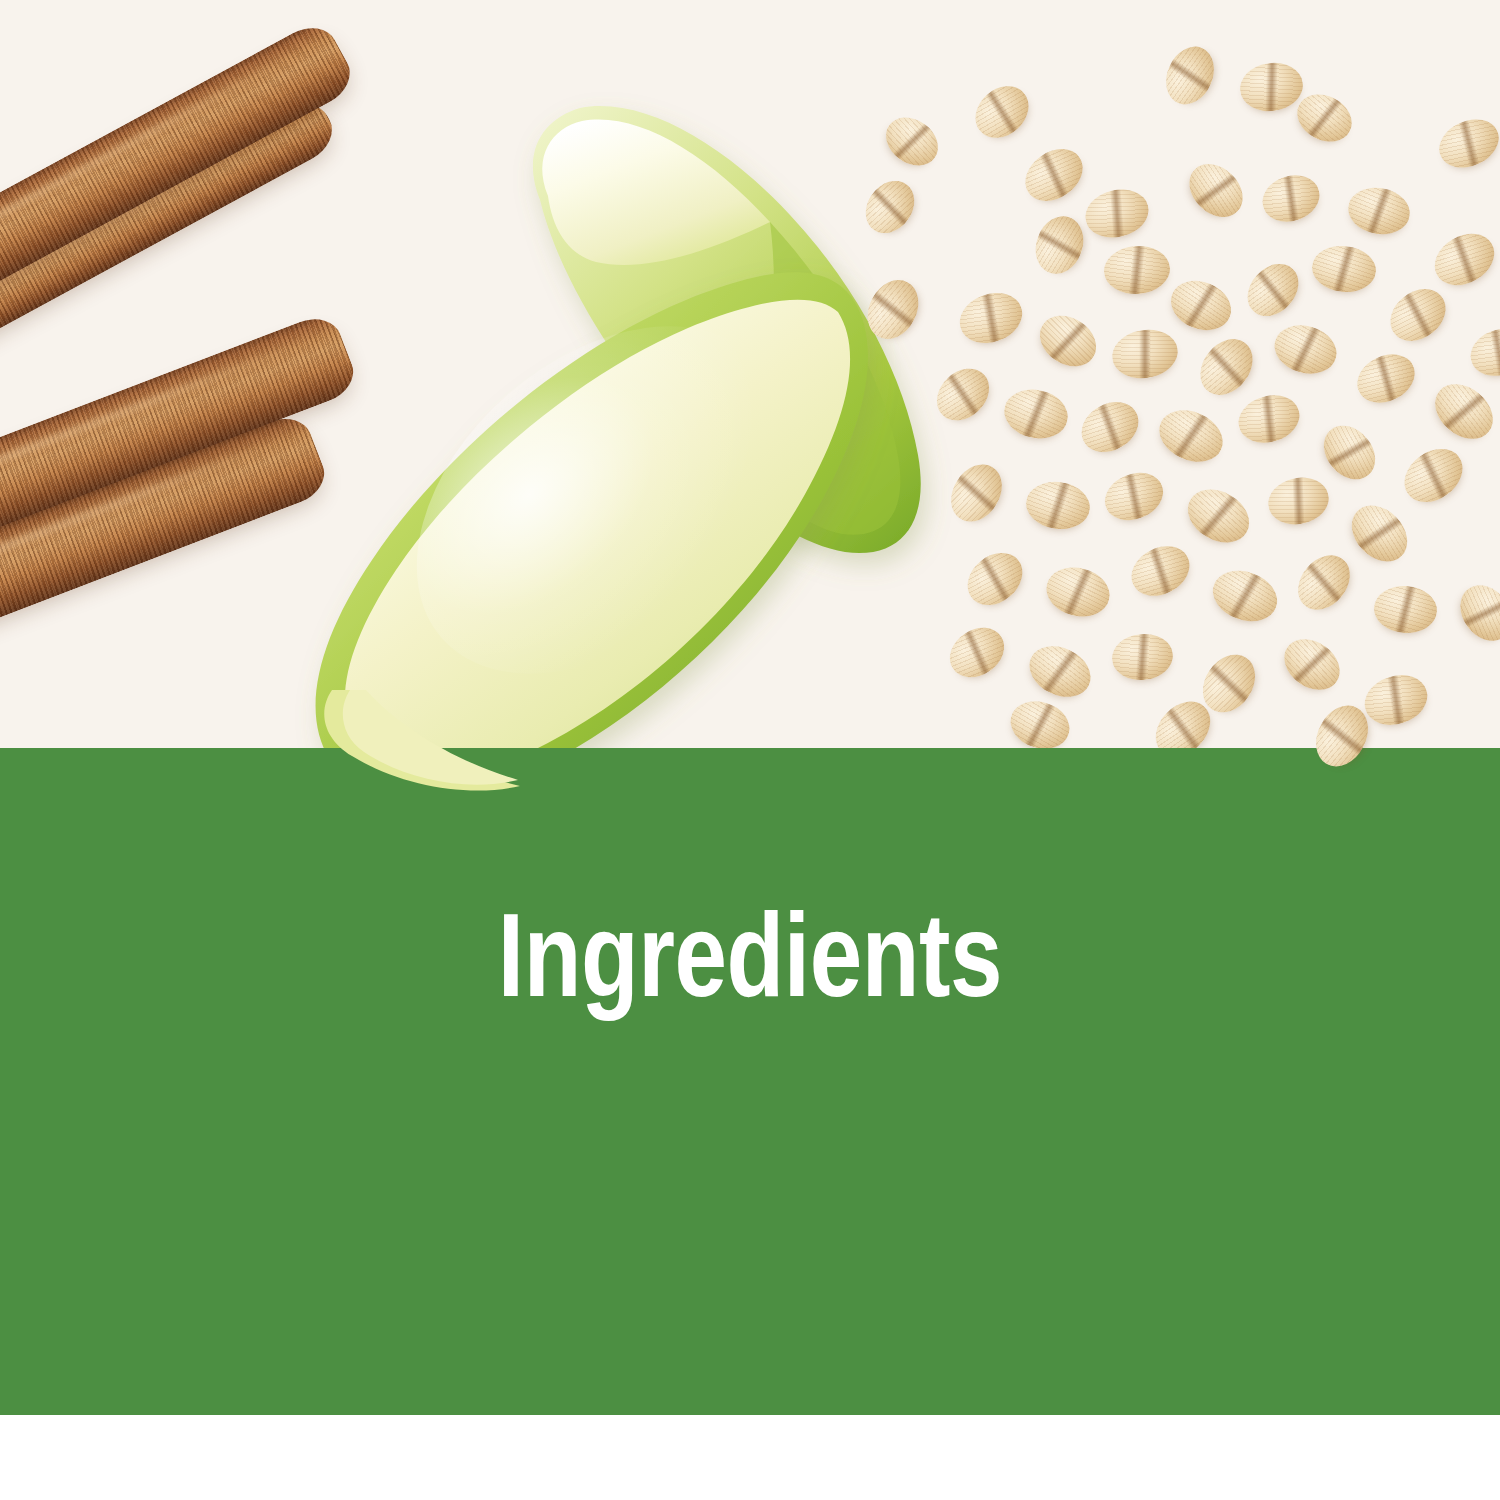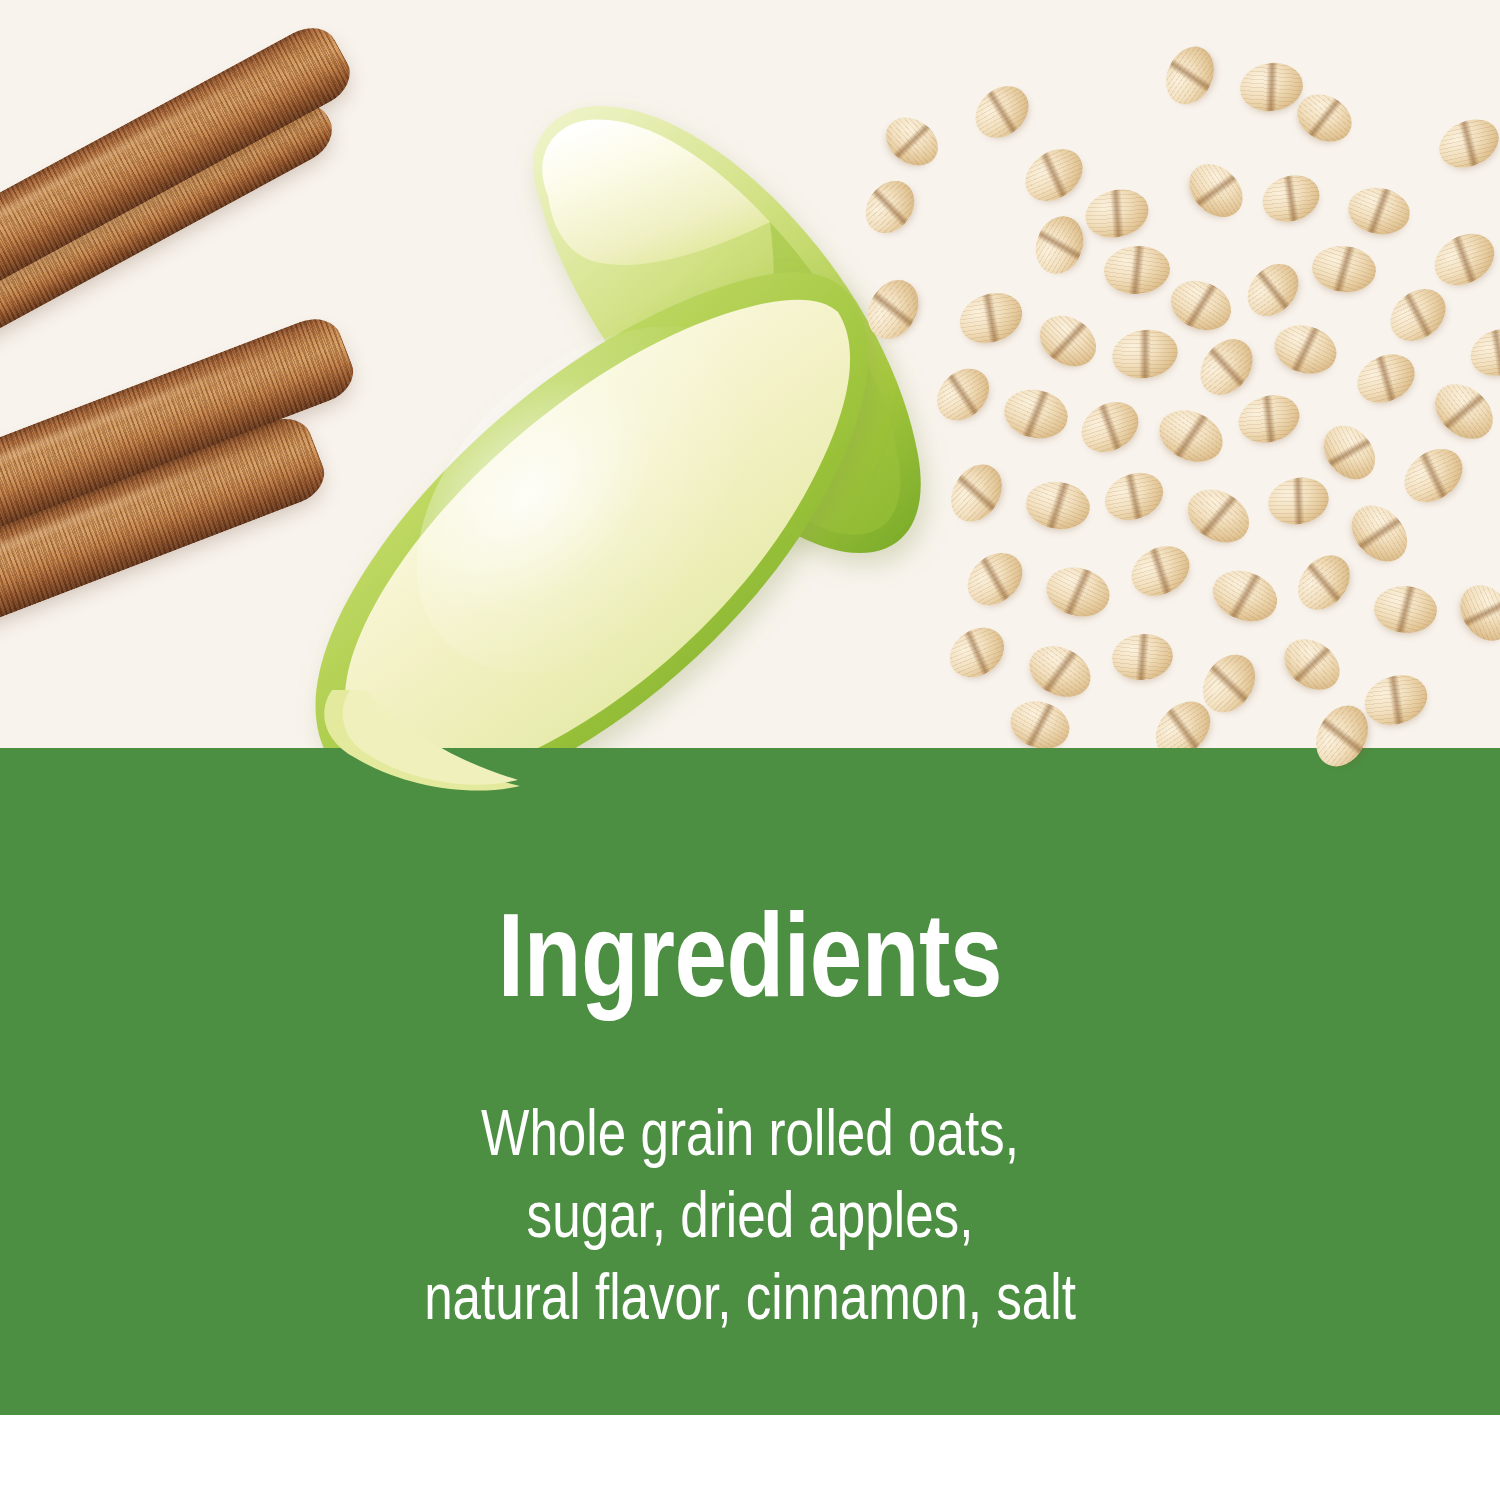--- a/index.html
+++ b/index.html
@@ -310,19 +310,14 @@
              C 110 34, 170 70, 240 86
              C 190 98, 120 86, 72 56
              C 42 38, 38 10, 52 -10 Z" fill="#e4ea9d"></path>
     <path d="M 86 -10 C 122 30, 178 62, 238 80
              C 188 92, 126 80, 84 52
              C 60 36, 58 8, 70 -10 Z" fill="#f0f0bc"></path>
   </svg>
 
   <div class="heading">Ingredients</div>
 
-  <div class="ingredients-list">
-    <div class="ing-line">Whole grain rolled oats,</div>
-    <div class="ing-line">sugar, dried apples,</div>
-    <div class="ing-line">natural flavor, cinnamon, salt</div>
-  </div>
 
 </div>
 
 </body></html>

